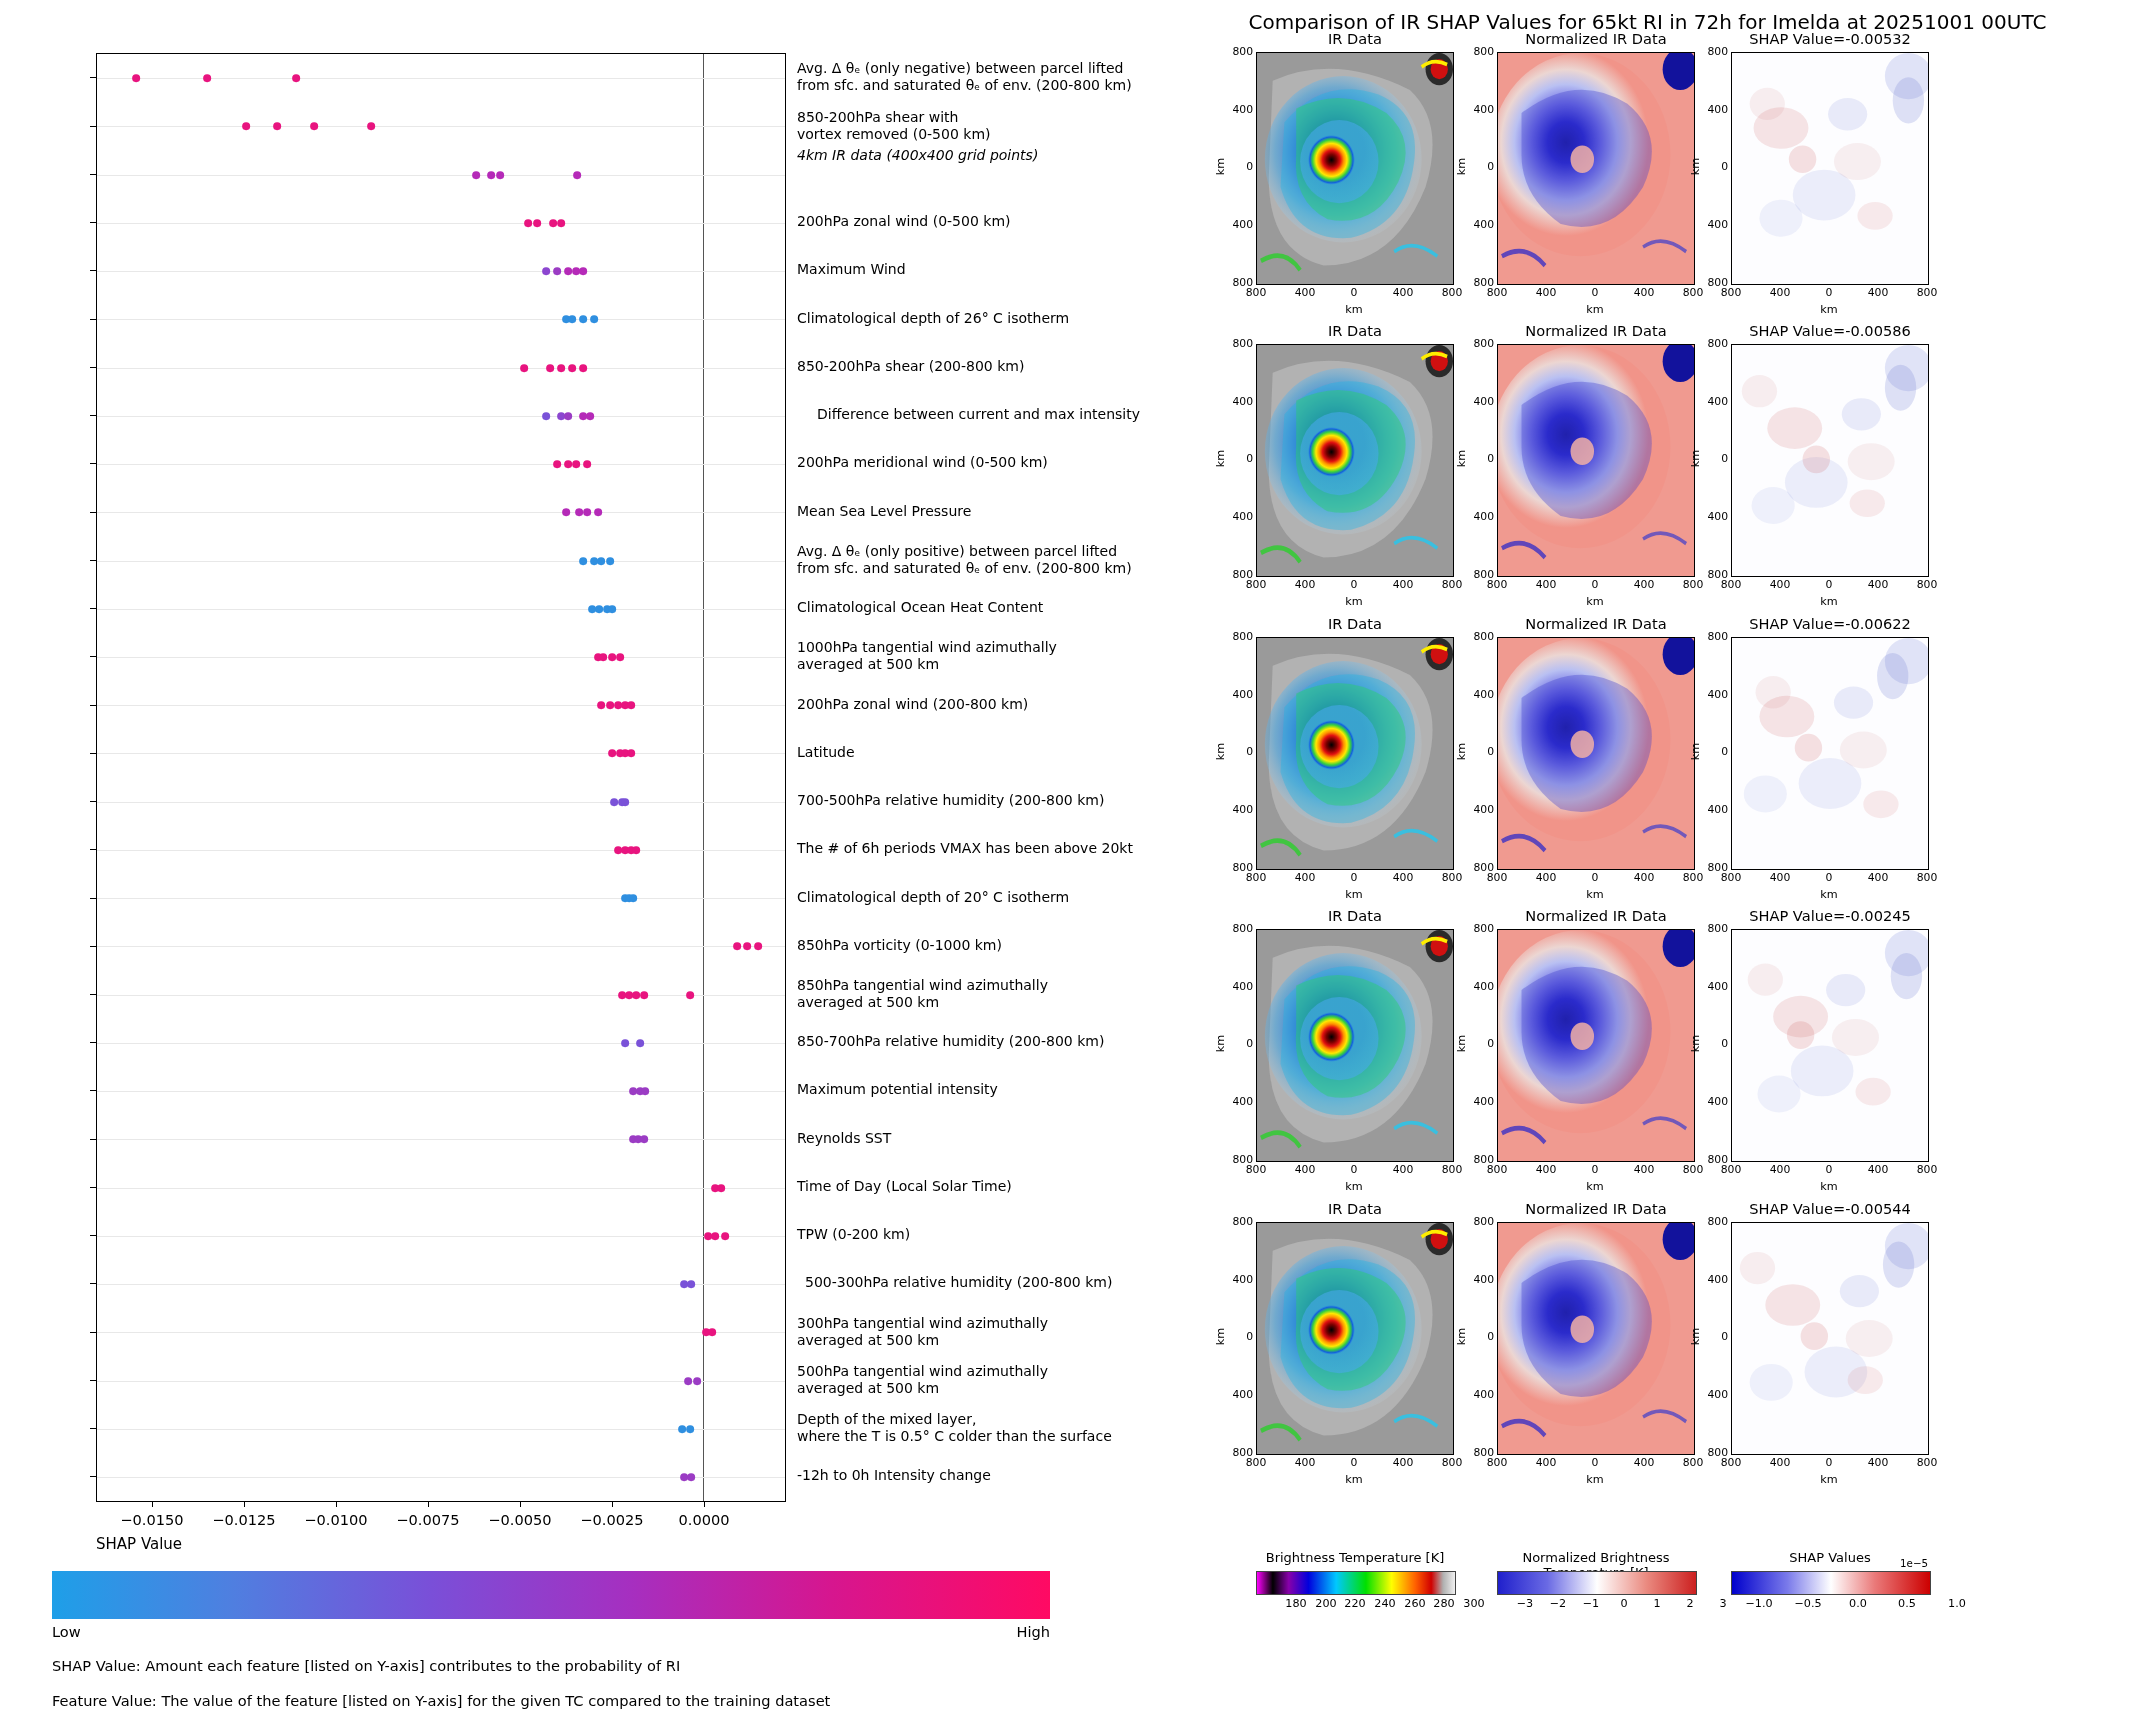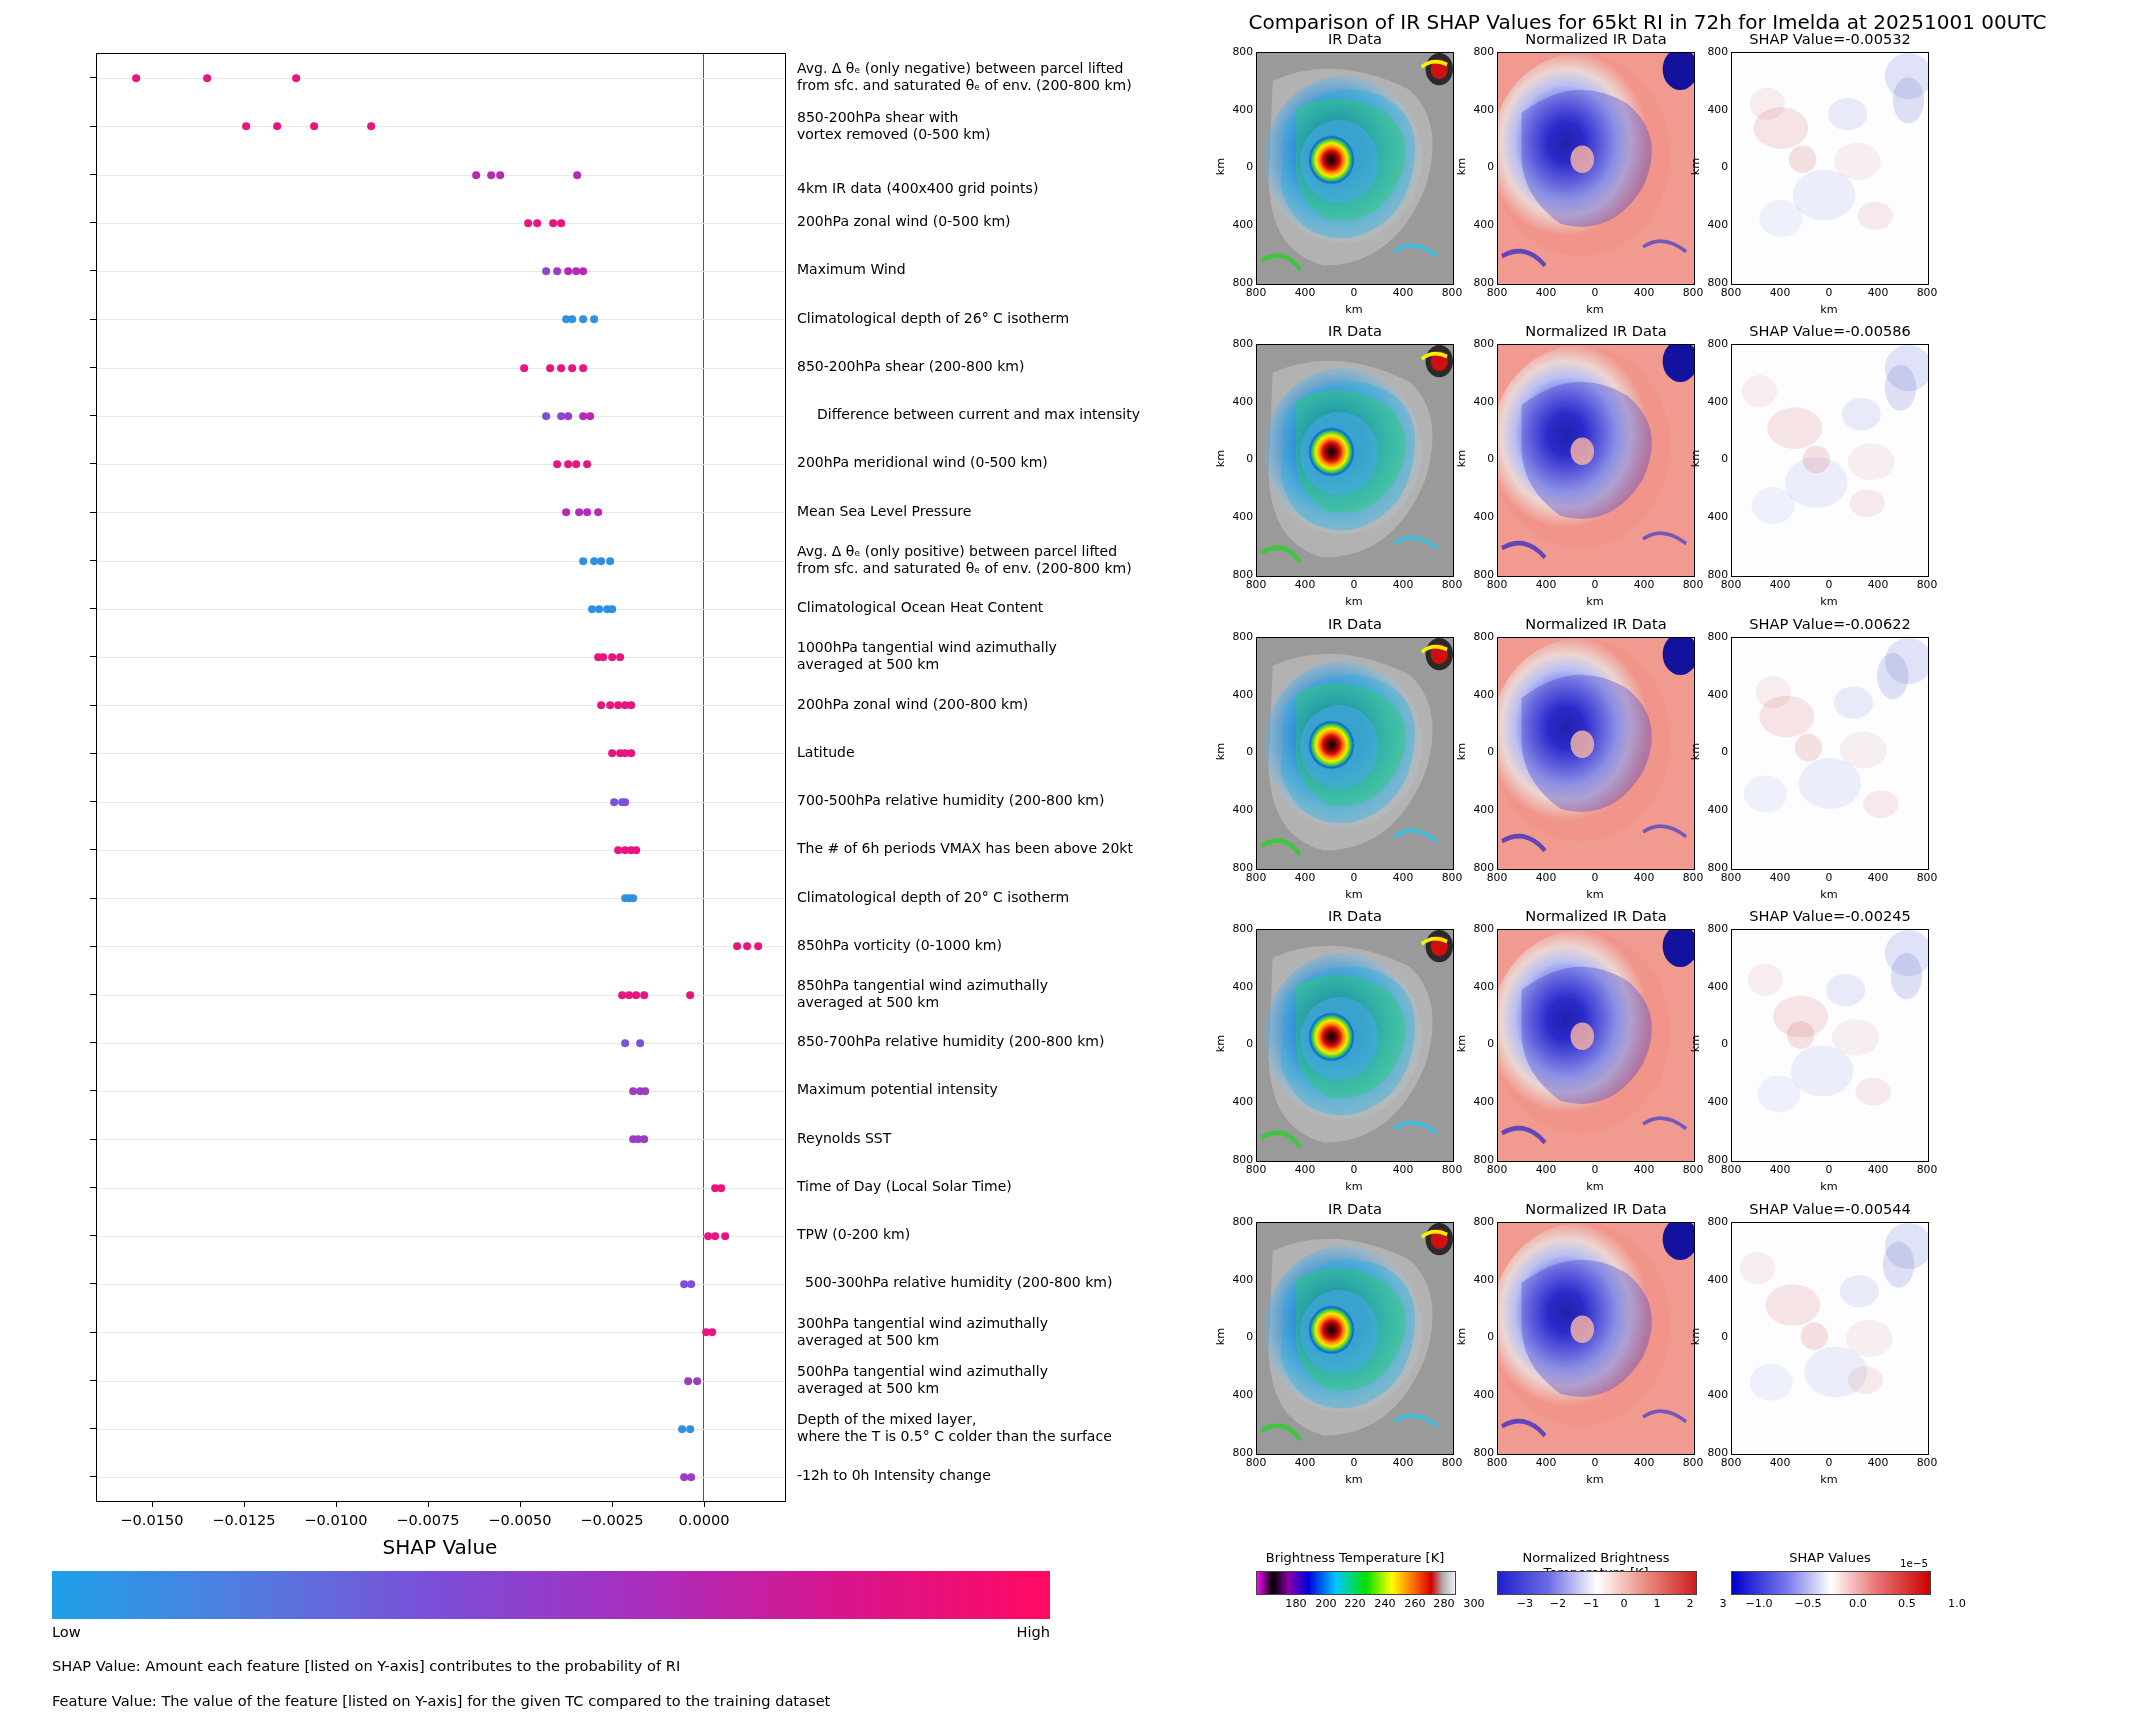--- a/index.html
+++ b/index.html
@@ -8,21 +8,21 @@
 
   
   .left-panel{position:absolute;left:0;top:0;width:1153px;height:1729px;}
   .left-title{position:absolute;left:34px;top:10.3px;width:774px;text-align:center;font-size:20px;}
   .plot-box{position:absolute;left:96px;top:53px;width:688px;height:1447px;border:0.9px solid #000;background:#fff;}
   .zero-line{position:absolute;top:0;bottom:0;width:0.9px;background:#555;}
   .row-line{position:absolute;left:0;right:0;height:0.9px;background:#e8e8e8;}
   .ytick-mark{position:absolute;width:6px;height:0.9px;background:#000;}
   .xtick{position:absolute;top:0;font-size:14.6px;transform:translateX(-50%);}
   .xtick-mark{position:absolute;width:0.9px;height:6px;background:#000;}
-  .xlabel{position:absolute;font-size:20px;text-align:center;}
+  .xlabel{position:absolute;font-size:15px;text-align:left;}
   .dot{position:absolute;width:7.7px;height:7.7px;border-radius:50%;transform:translate(-50%,-50%);}
   .desc{position:absolute;font-size:14px;line-height:1.22;white-space:pre-line;transform:translateY(-50%);}
 
   
   .cbar-title{position:absolute;font-size:16.3px;text-align:center;}
   .cbar{position:absolute;left:52px;top:1571px;width:998px;height:48px;
         background:linear-gradient(to right,#1e9fe8 0%,#4f7fe0 18%,#7a4fd8 38%,#a62fc0 58%,#d6168f 78%,#ff0a63 100%);}
   .cbar-low{position:absolute;left:52px;top:1623px;font-size:14.6px;}
   .cbar-high{position:absolute;left:998px;top:1623px;width:52px;text-align:right;font-size:14.6px;}
   .foot{position:absolute;font-size:14.6px;}
@@ -220,21 +220,21 @@
         <div class="ytick-mark" style="left: 90px; top: 1332px;"></div>
         <div class="ytick-mark" style="left: 90px; top: 1380px;"></div>
         <div class="ytick-mark" style="left: 90px; top: 1428px;"></div>
         <div class="ytick-mark" style="left: 90px; top: 1476px;"></div>
       </div>
     <div id="descs">
         <div class="desc" style="left: 797px; top: 77px; width: 361px;">Avg. Δ θₑ (only negative) between parcel lifted
 from sfc. and saturated θₑ of env. (200-800 km)</div>
         <div class="desc" style="left: 797px; top: 126px; width: 361px;">850-200hPa shear with
 vortex removed (0-500 km)</div>
-        <div class="desc" style="left: 797px; top: 189px; width: 361px;">4km IR data (400x400 grid points)</div>
+        <div class="desc" style="left: 797px; top: 156px; width: 361px; font-style: italic;">4km IR data (400x400 grid points)</div>
         <div class="desc" style="left: 797px; top: 222px; width: 361px;">200hPa zonal wind (0-500 km)</div>
         <div class="desc" style="left: 797px; top: 270px; width: 361px;">Maximum Wind</div>
         <div class="desc" style="left: 797px; top: 319px; width: 361px;">Climatological depth of 26° C isotherm</div>
         <div class="desc" style="left: 797px; top: 367px; width: 361px;">850-200hPa shear (200-800 km)</div>
         <div class="desc" style="left: 817px; top: 415px; width: 361px;">Difference between current and max intensity</div>
         <div class="desc" style="left: 797px; top: 463px; width: 361px;">200hPa meridional wind (0-500 km)</div>
         <div class="desc" style="left: 797px; top: 512px; width: 361px;">Mean Sea Level Pressure</div>
         <div class="desc" style="left: 797px; top: 560px; width: 361px;">Avg. Δ θₑ (only positive) between parcel lifted
 from sfc. and saturated θₑ of env. (200-800 km)</div>
         <div class="desc" style="left: 797px; top: 608px; width: 361px;">Climatological Ocean Heat Content</div>

